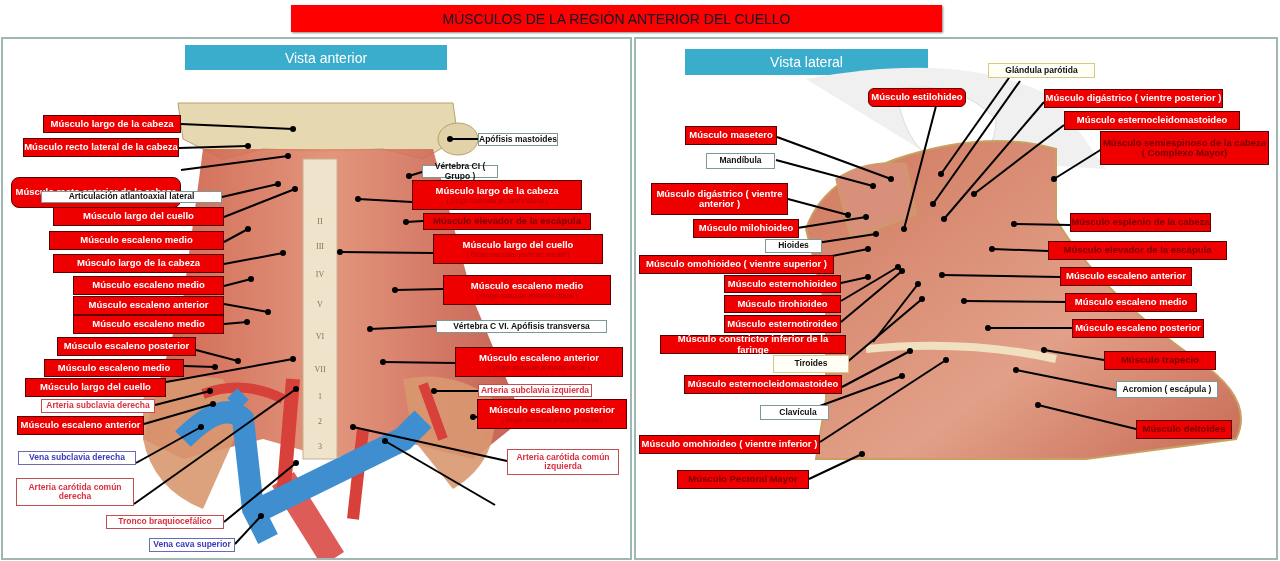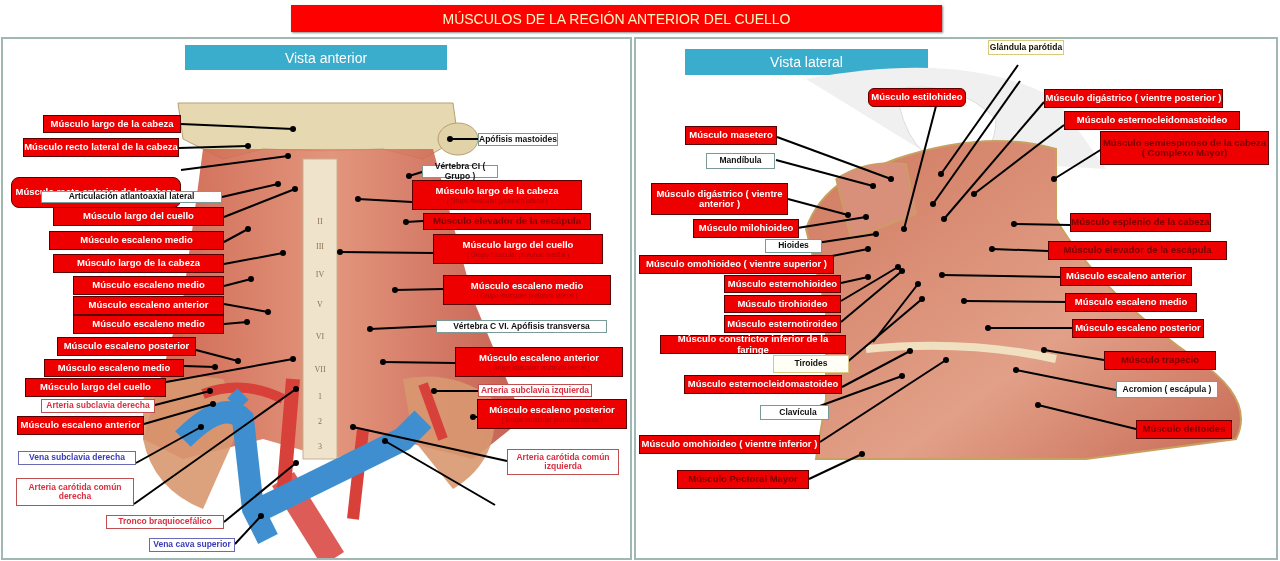--- a/index.html
+++ b/index.html
@@ -1,17 +1,17 @@
 <!DOCTYPE html>
 <html><head>
 <meta charset="utf-8">
 <style>
   html,body{margin:0;padding:0;}
   body{width:1280px;height:561px;background:#fff;position:relative;overflow:hidden;font-family:"DejaVu Sans","Liberation Sans",sans-serif;}
-  .title-bar{position:absolute;left:291px;top:5px;width:651px;height:27px;background:#ff0000;color:#fef9c3;font-size:14px;display:flex;align-items:center;justify-content:center;box-shadow:1px 1px 2px #888;font-family:"Liberation Sans",sans-serif;}
+  .title-bar{position:absolute;left:291px;top:5px;width:651px;height:27px;background:#ff0000;color:#0f172a;font-size:14px;display:flex;align-items:center;justify-content:center;box-shadow:1px 1px 2px #888;font-family:"Liberation Sans",sans-serif;}
   .panel{position:absolute;border:2px solid #9fb8b4;background:#fff;}
   #panel-left{left:1px;top:37px;width:627px;height:519px;}
   #panel-right{left:634px;top:37px;width:640px;height:519px;}
   .view-header{position:absolute;background:#3aaccc;color:#fff;font-size:14px;display:flex;align-items:center;justify-content:center;font-family:"Liberation Sans",sans-serif;}
   .lbl{position:absolute;display:flex;flex-direction:column;align-items:center;justify-content:center;text-align:center;font-size:9.5px;font-weight:bold;line-height:1.1;box-sizing:border-box;font-family:"Liberation Sans",sans-serif;}
   .lbl.red{background:#ee0000;color:#fff;border:1.5px solid #5a0000;}
   .lbl.red.dark{color:#7a0000;}
   .lbl.white{background:#fff;color:#111;border:1px solid #7a9a98;font-size:8.5px;}
   .lbl.yellow{background:#fffff6;color:#111;border:1px solid #d8c880;font-size:8.5px;}
   .lbl.artery{background:#fff;color:#d83040;border:1px solid #c05050;font-size:8.5px;}
@@ -279,21 +279,21 @@
   <div class="lbl red" style="left:88px;top:236px;width:117px;height:18px;">Músculo esternohioideo</div>
   <div class="lbl red" style="left:88px;top:256px;width:117px;height:18px;">Músculo tirohioideo</div>
   <div class="lbl red" style="left:88px;top:276px;width:117px;height:18px;">Músculo esternotiroideo</div>
   <div class="lbl red" style="left:24px;top:296px;width:186px;height:19px;">Músculo constrictor inferior de la faringe</div>
   <div class="lbl yellow" style="left:137px;top:316px;width:76px;height:18px;">Tiroides</div>
   <div class="lbl red" style="left:48px;top:336px;width:158px;height:19px;">Músculo esternocleidomastoideo</div>
   <div class="lbl white" style="left:124px;top:366px;width:69px;height:15px;padding-left:7px;">Clavícula</div>
   <div class="lbl red" style="left:3px;top:396px;width:181px;height:19px;">Músculo omohioideo ( vientre inferior )</div>
   <div class="lbl red dark" style="left:41px;top:431px;width:132px;height:19px;">Músculo Pectoral Mayor</div>
 
-  <div class="lbl yellow" style="left:352px;top:1px;width:76px;height:15px;">Glándula parótida</div>
+  <div class="lbl yellow" style="left:352px;top:24px;width:107px;height:15px;">Glándula parótida</div>
   <div class="lbl red" style="left:408px;top:50px;width:179px;height:19px;">Músculo digástrico ( vientre posterior )</div>
   <div class="lbl red" style="left:428px;top:72px;width:176px;height:19px;">Músculo esternocleidomastoideo</div>
   <div class="lbl red dark" style="left:464px;top:92px;width:169px;height:34px;">Músculo semiespinoso de la cabeza ( Complexo Mayor)</div>
   <div class="lbl red dark" style="left:434px;top:174px;width:141px;height:19px;">Músculo esplenio de la cabeza</div>
   <div class="lbl red dark" style="left:412px;top:202px;width:179px;height:19px;">Músculo elevador de la escápula</div>
   <div class="lbl red" style="left:424px;top:228px;width:132px;height:19px;">Músculo escaleno anterior</div>
   <div class="lbl red" style="left:429px;top:254px;width:132px;height:19px;">Músculo escaleno medio</div>
   <div class="lbl red" style="left:436px;top:280px;width:132px;height:19px;">Músculo escaleno posterior</div>
   <div class="lbl red dark" style="left:468px;top:312px;width:112px;height:19px;">Músculo trapecio</div>
   <div class="lbl white" style="left:480px;top:342px;width:102px;height:17px;">Acromion ( escápula )</div>

